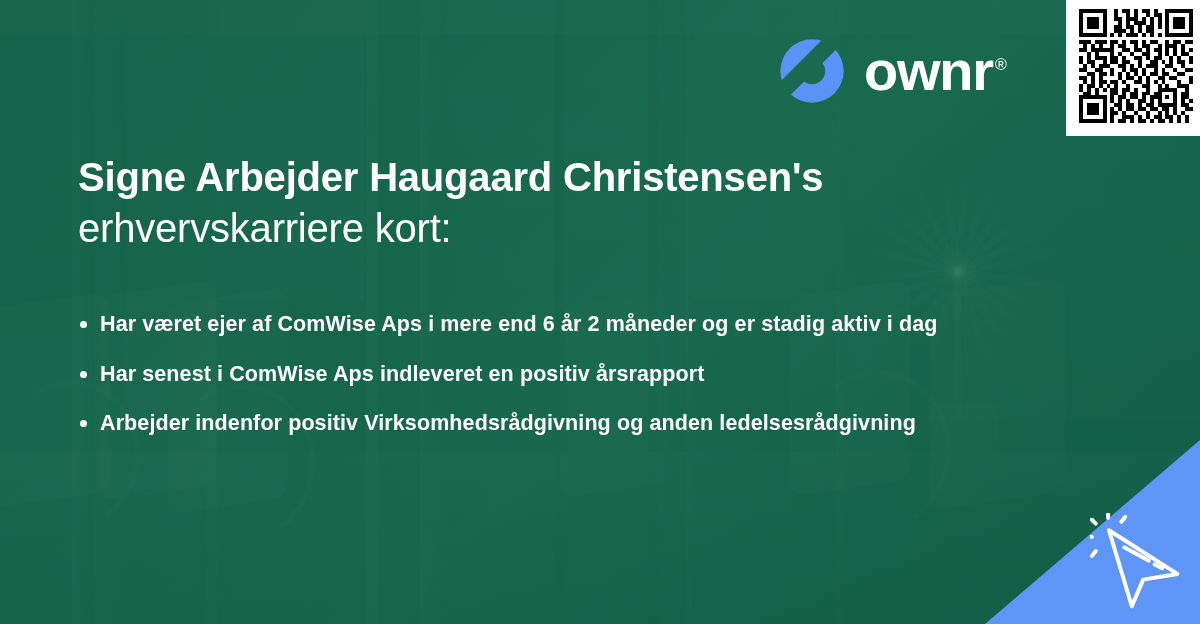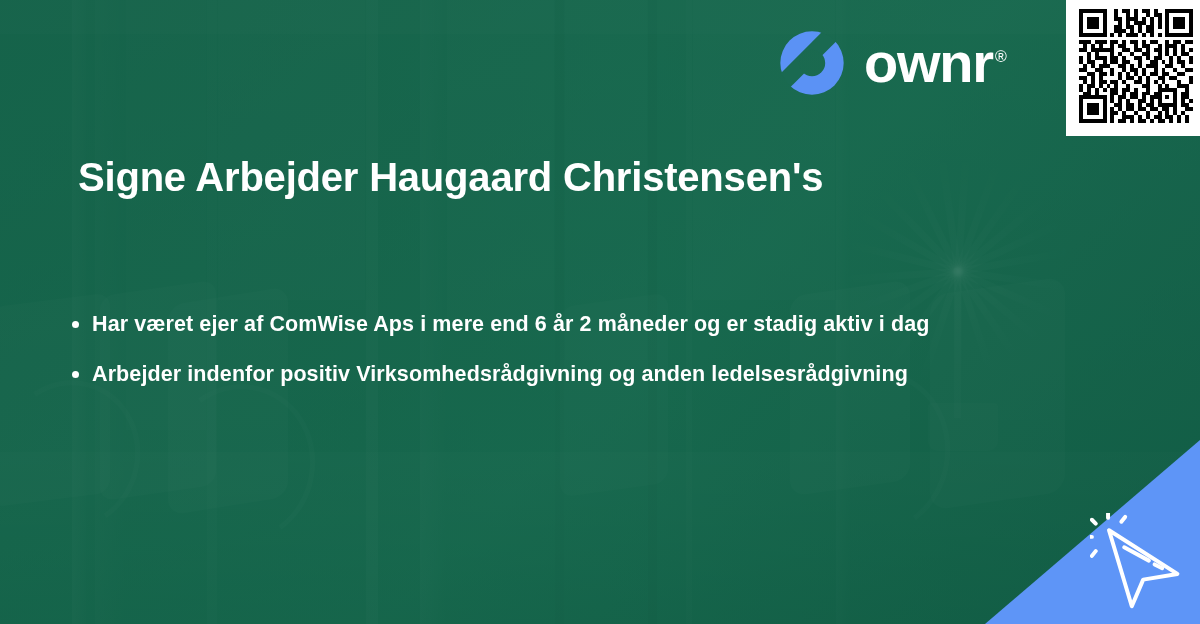--- a/index.html
+++ b/index.html
@@ -86,21 +86,21 @@
     background:rgba(20,100,74,0.72);
     mix-blend-mode:normal;
   }
   .bg-tint2 {
     position:absolute; inset:0;
     background:linear-gradient(135deg, rgba(17,92,68,.42) 0%, rgba(24,108,80,.30) 55%, rgba(14,84,62,.45) 100%);
   }
 
   
   .logo-wrap {
-    position:absolute; left:779px; top:30px;
+    position:absolute; left:779px; top:38px;
     display:flex; align-items:center; gap:19px;
   }
   .logo-mark { width:66px; height:66px; display:block; }
   .logo-text {
     color:#ffffff; font-size:56px; font-weight:700;
     letter-spacing:-1.2px; line-height:1; position:relative;
     font-family:"Liberation Sans", sans-serif;
   }
   .logo-reg {
     font-size:16px; font-weight:400; vertical-align:super;
@@ -120,21 +120,21 @@
   .title {
     position:absolute; left:78px; top:152px; width:960px;
     color:#ffffff;
     font-size:40px; line-height:1.28;
     font-weight:400;
     letter-spacing:-0.2px;
   }
   .title .nm { font-weight:700; }
 
   .bullets {
-    position:absolute; left:64px; top:308px; width:880px;
+    position:absolute; left:72px; top:308px; width:880px;
     list-style:none;
   }
   .bullets li {
     position:relative;
     color:#ffffff;
     font-size:21.5px;
     font-weight:600;
     line-height:1.52;
     padding-left:28px;
     margin-bottom:17px;
@@ -481,24 +481,26 @@
         <rect x="15" y="28" width="2" height="1"></rect>
           <rect x="18" y="28" width="1" height="1"></rect>
         <rect x="20" y="28" width="2" height="1"></rect>
           <rect x="25" y="28" width="1" height="1"></rect>
       </g>
     </svg>
   </div>
 
   <div class="title">
     <span class="nm">Signe Arbejder Haugaard Christensen's</span><br>
+    <span>erhvervskarriere kort:</span>
   </div>
 
   <ul class="bullets">
     <li><span>Har været ejer af ComWise Aps i mere end 6 år 2 måneder og er stadig aktiv i dag</span></li>
+    <li><span>Har senest i ComWise Aps indleveret en positiv årsrapport</span></li>
     <li><span>Arbejder indenfor positiv Virksomhedsrådgivning og anden ledelsesrådgivning</span></li>
   </ul>
 
   <svg class="corner" viewBox="0 0 1200 624" aria-hidden="true">
     <polygon points="985,624 1200,440 1200,624" fill="#5e95f7"></polygon>
   </svg>
 
   <svg class="cursor-icon" viewBox="0 0 100 105" aria-hidden="true">
     <g fill="none" stroke="#ffffff" stroke-width="4.2" stroke-linecap="round" stroke-linejoin="round">
       <path d="M20 18 L92 64 L56 70 L44 98 Z"></path>

